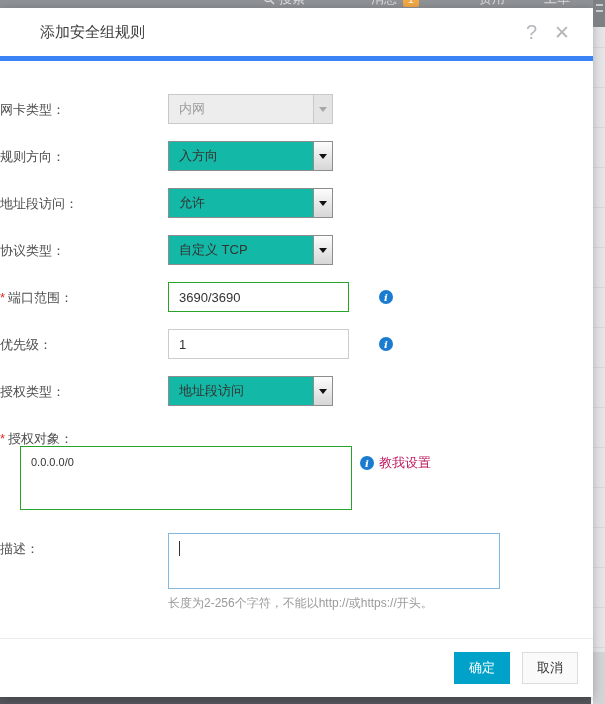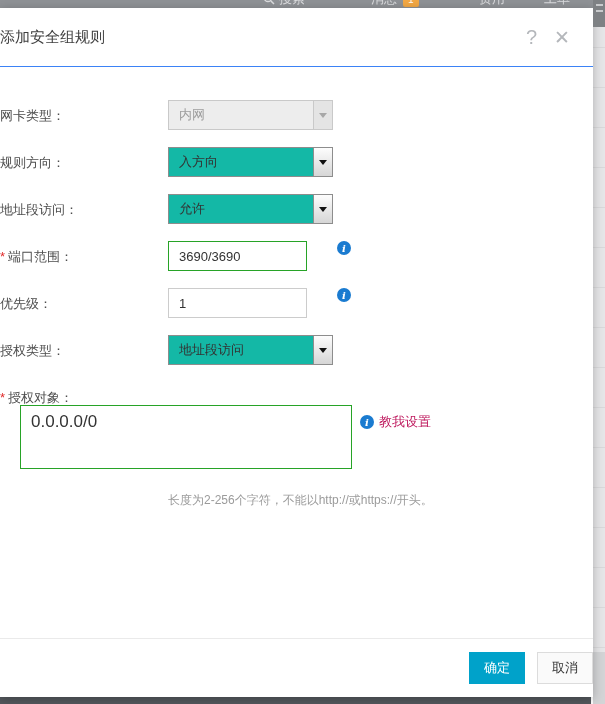--- a/index.html
+++ b/index.html
@@ -15,58 +15,58 @@
   .tb-badge{position:absolute;top:-7px;height:14px;padding:0 5px;border-radius:2px;background:#f3a844;color:#fff;font-size:10px;line-height:14px;}
   .right-strip{position:absolute;top:8px;right:0;width:12px;bottom:0;z-index:1;
     background:repeating-linear-gradient(to bottom,#e6e6e8 0 39px,#d9d9db 39px 40px);}
   .right-strip .dark-low{position:absolute;bottom:0;left:0;right:0;height:52px;background:#d3d4d6;}
   .corner-dark{position:absolute;top:0;right:0;width:12px;height:27px;background:#7e8184;z-index:3;}
   .corner-dark .dash{position:absolute;right:2px;width:7px;height:2px;background:#c9cbcd;}
   .bottom-strip{position:absolute;left:0;bottom:0;width:591px;height:7px;background:#54585d;z-index:1;}
   
   .dialog{position:absolute;left:0;top:8px;width:593px;bottom:7px;background:#fff;z-index:2;
     box-shadow:0 2px 10px rgba(0,0,0,.25);}
-  .dlg-header{height:59px;border-bottom:1px solid #3b82f6;display:flex;align-items:center;box-sizing:border-box;}
+  .dlg-header{height:53px;border-bottom:5px solid #3b82f6;display:flex;align-items:center;padding-left:40px;box-sizing:border-box;}
   .dlg-title{flex:1;font-size:15px;color:#404040;}
   .dlg-help{font-size:20px;color:#b4b7bb;margin-right:17px;cursor:pointer;line-height:1;}
   .dlg-close{font-size:19px;color:#b4b7bb;margin-right:23px;cursor:pointer;line-height:1;}
   .dlg-body{padding-top:33px;}
   .row{display:flex;align-items:flex-start;margin-bottom:17px;}
   .row.gap-lg{margin-bottom:23px;flex-direction:column;}
   .lbl{width:148px;font-size:13px;color:#4d4d4d;padding-top:8px;line-height:15px;}
   .req{color:#e02b2b;margin-right:3px;}
-  .ctrl{margin-left:20px;display:flex;}
+  .ctrl{margin-left:20px;display:flex;align-items:center;}
   .ctrl.top{align-items:flex-start;}
   
   .sel{position:relative;width:165px;height:30px;border:1px solid #8d8d8d;background:#14b8a6;box-sizing:border-box;
     display:flex;align-items:center;padding-left:10px;font-size:13px;color:#333;cursor:pointer;}
   .sel-btn{position:absolute;top:0;right:0;bottom:0;width:18px;background:linear-gradient(#fdfdfd,#d6d6d6);
     border-left:1px solid #8d8d8d;display:flex;align-items:center;justify-content:center;}
   .tri{width:0;height:0;border-left:4px solid transparent;border-right:4px solid transparent;border-top:5px solid #111;}
   .sel.disabled{background:#ededed;border-color:#c9c9c9;color:#9d9d9d;cursor:default;}
   .sel.disabled .sel-btn{background:#e4e4e4;border-left-color:#c9c9c9;}
   .sel.disabled .tri{border-top-color:#a7a7a7;}
-  .inp{width:139px;height:30px;box-sizing:border-box;border:1px solid #ccc;padding:0 10px;font-size:13px;color:#333;
+  .inp{width:181px;height:30px;box-sizing:border-box;border:1px solid #ccc;padding:0 10px;font-size:13px;color:#333;
     outline:none;font-family:inherit;background:#fff;}
   .inp.valid{border-color:#27a327;}
-  .ta{width:332px;box-sizing:border-box;border:1px solid #ccc;padding:7px 10px;font-size:17px;color:#333;
+  .ta{width:332px;box-sizing:border-box;border:1px solid #ccc;padding:7px 10px;font-size:11px;color:#333;
     resize:none;outline:none;font-family:inherit;line-height:17px;background:#fff;display:block;}
   .ta.valid{border-color:#27a327;height:64px;}
   .ta.focus{border-color:#82b7e0;height:56px;}
   .ta-wrap{position:relative;}
   .caret{position:absolute;left:11px;top:8px;width:1px;height:15px;background:#333;}
   .info{width:14px;height:14px;border-radius:50%;background:#1a7bd0;color:#fff;
     font:italic bold 10px "DejaVu Serif",serif;display:inline-flex;align-items:center;justify-content:center;
     flex:none;cursor:pointer;}
   .ml30{margin-left:30px;}
   .side{margin-left:8px;padding-top:8px;display:flex;align-items:center;}
   .teach{color:#be185d;font-size:13px;margin-left:5px;text-decoration:none;cursor:pointer;}
   .hint{font-size:12px;color:#9b9b9b;margin:6px 0 0 168px;}
   .dlg-footer{position:absolute;left:0;right:0;bottom:0;height:59px;border-top:1px solid #eaeaea;
-    display:flex;align-items:center;justify-content:flex-end;box-sizing:border-box;background:#fff;}
+    display:flex;align-items:center;justify-content:flex-end;padding-right:15px;box-sizing:border-box;background:#fff;}
   .btn{height:32px;min-width:56px;font-size:13px;font-family:inherit;cursor:pointer;padding:0 14px;}
   .btn-primary{background:#00a2ca;color:#fff;border:1px solid #00a2ca;}
   .btn-default{background:#fafafa;color:#333;border:1px solid #dcdcdc;margin-left:12px;}
 </style>
 </head>
 <body>
 
 <div class="topbar">
   <div class="tb-item" style="left:263px">
     <svg width="12" height="12" viewBox="0 0 12 12">
@@ -133,20 +133,31 @@
       <div class="ctrl">
         <div class="sel">
           <span class="sel-val">允许</span>
           <span class="sel-btn">
               <i class="tri"></i>
             </span>
         </div>
       </div>
     </div>
 
+    <div class="row">
+      <div class="lbl"><span>协议类型：</span></div>
+      <div class="ctrl">
+        <div class="sel">
+          <span class="sel-val">自定义 TCP</span>
+          <span class="sel-btn">
+              <i class="tri"></i>
+            </span>
+        </div>
+      </div>
+    </div>
 
     <div class="row">
       <div class="lbl">
         <span class="req">*</span><span>端口范围：</span>
       </div>
       <div class="ctrl">
         <input class="inp valid" type="text" value="3690/3690" style="">
         <span class="info ml30">i</span>
       </div>
     </div>
@@ -177,20 +188,29 @@
       </div>
       <div class="ctrl top">
         <textarea class="ta valid" style="">0.0.0.0/0</textarea>
         <div class="side">
           <span class="info">i</span>
           <a class="teach">教我设置</a>
         </div>
       </div>
     </div>
 
+    <div class="row" style="margin-bottom:0">
+      <div class="lbl"><span>描述：</span></div>
+      <div class="ctrl top">
+        <div class="ta-wrap">
+          <textarea class="ta focus" style=""></textarea>
+          <div class="caret"></div>
+        </div>
+      </div>
+    </div>
     <div class="hint">长度为2-256个字符，不能以http://或https://开头。</div>
 
   </div>
 
   <div class="dlg-footer">
     <button class="btn btn-primary">确定</button>
     <button class="btn btn-default">取消</button>
   </div>
 </div>
 

